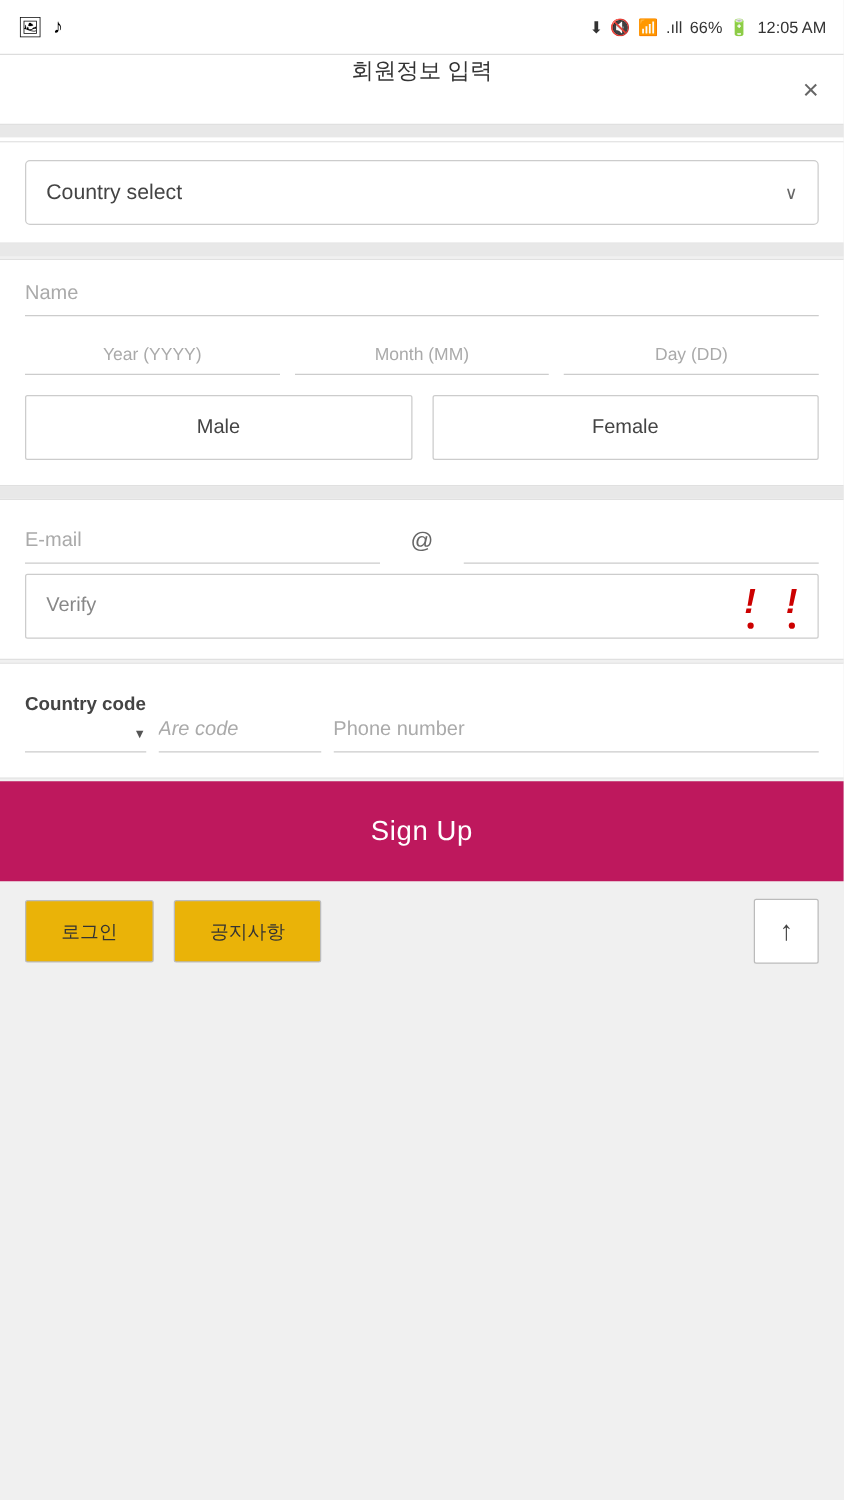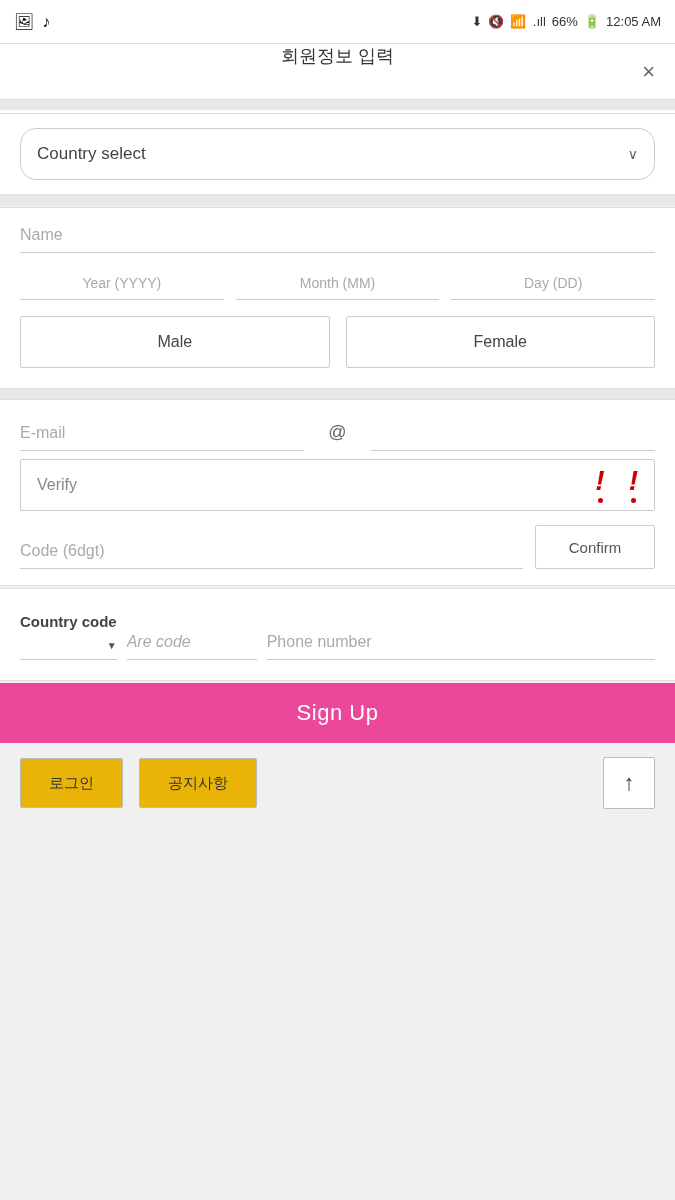--- a/index.html
+++ b/index.html
@@ -72,21 +72,21 @@
     
     .country-select-wrapper {
       background: #fff;
       padding: 14px 20px;
       border-bottom: 1px solid #e0e0e0;
     }
     .country-select {
       width: 100%;
       height: 52px;
       border: 1.5px solid #ccc;
-      border-radius: 16px;
+      border-radius: 4px;
       display: flex;
       align-items: center;
       justify-content: space-between;
       padding: 0 16px;
       cursor: pointer;
       background: #fff;
     }
     .country-select-label {
       font-size: 17px;
       color: #444;
@@ -331,22 +331,22 @@
     }
 
     
     .signup-btn-wrapper {
       background: #3d8ef0;
       padding: 0;
       margin-top: 2px;
     }
     .signup-btn {
       width: 100%;
-      height: 60px;
-      background: #ec4899;
+      height: 80px;
+      background: #be185d;
       border: none;
       font-size: 22px;
       color: #fff;
       font-weight: 500;
       cursor: pointer;
       letter-spacing: 0.5px;
     }
 
     
     .bottom-nav {
@@ -470,24 +470,20 @@
         <span class="captcha-dot"></span>
       </div>
       <div style="width:12px;"></div>
       <div class="captcha-col">
         <span class="captcha-char">!</span>
         <span class="captcha-dot"></span>
       </div>
     </div>
   </div>
 
-  <div class="code-row">
-    <input type="text" class="code-input" placeholder="Code (6dgt)" style="">
-    <button class="confirm-btn">Confirm</button>
-  </div>
 </div>
 
 <div class="phone-section">
   <div class="phone-row">
     <button class="country-code-btn">
       <span>Country code</span>
       <span class="country-code-arrow">▼</span>
     </button>
     <input type="text" class="area-code-input" placeholder="Are code" style="">
     <input type="text" class="phone-number-input" placeholder="Phone number" style="">

